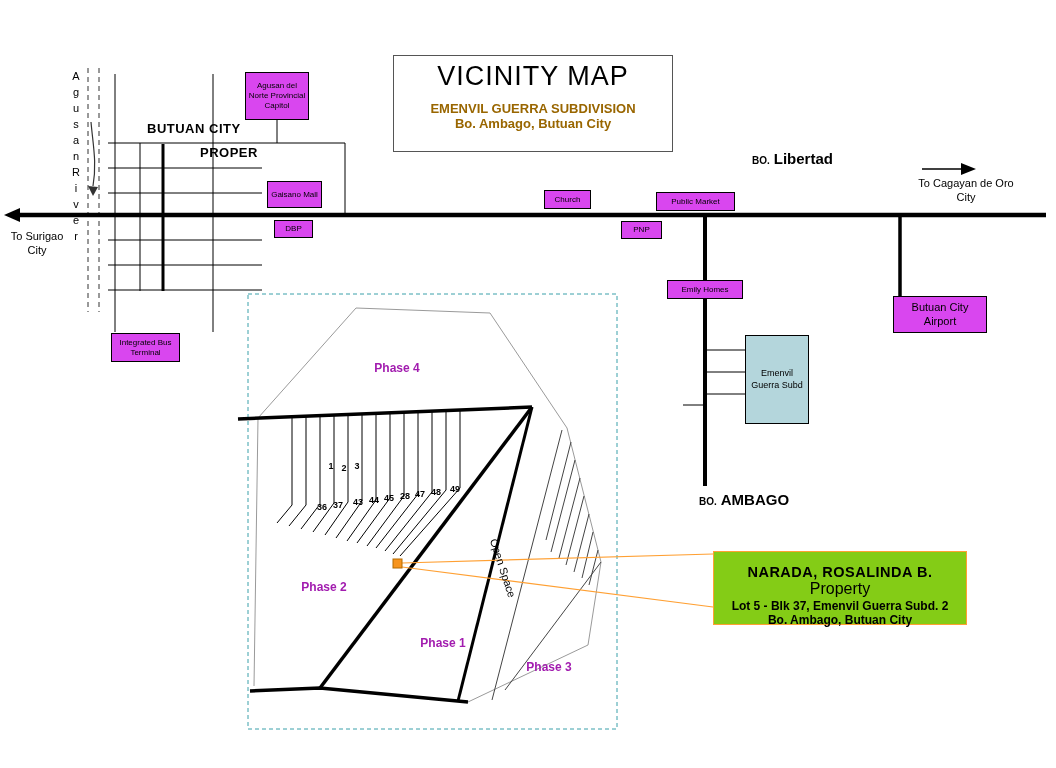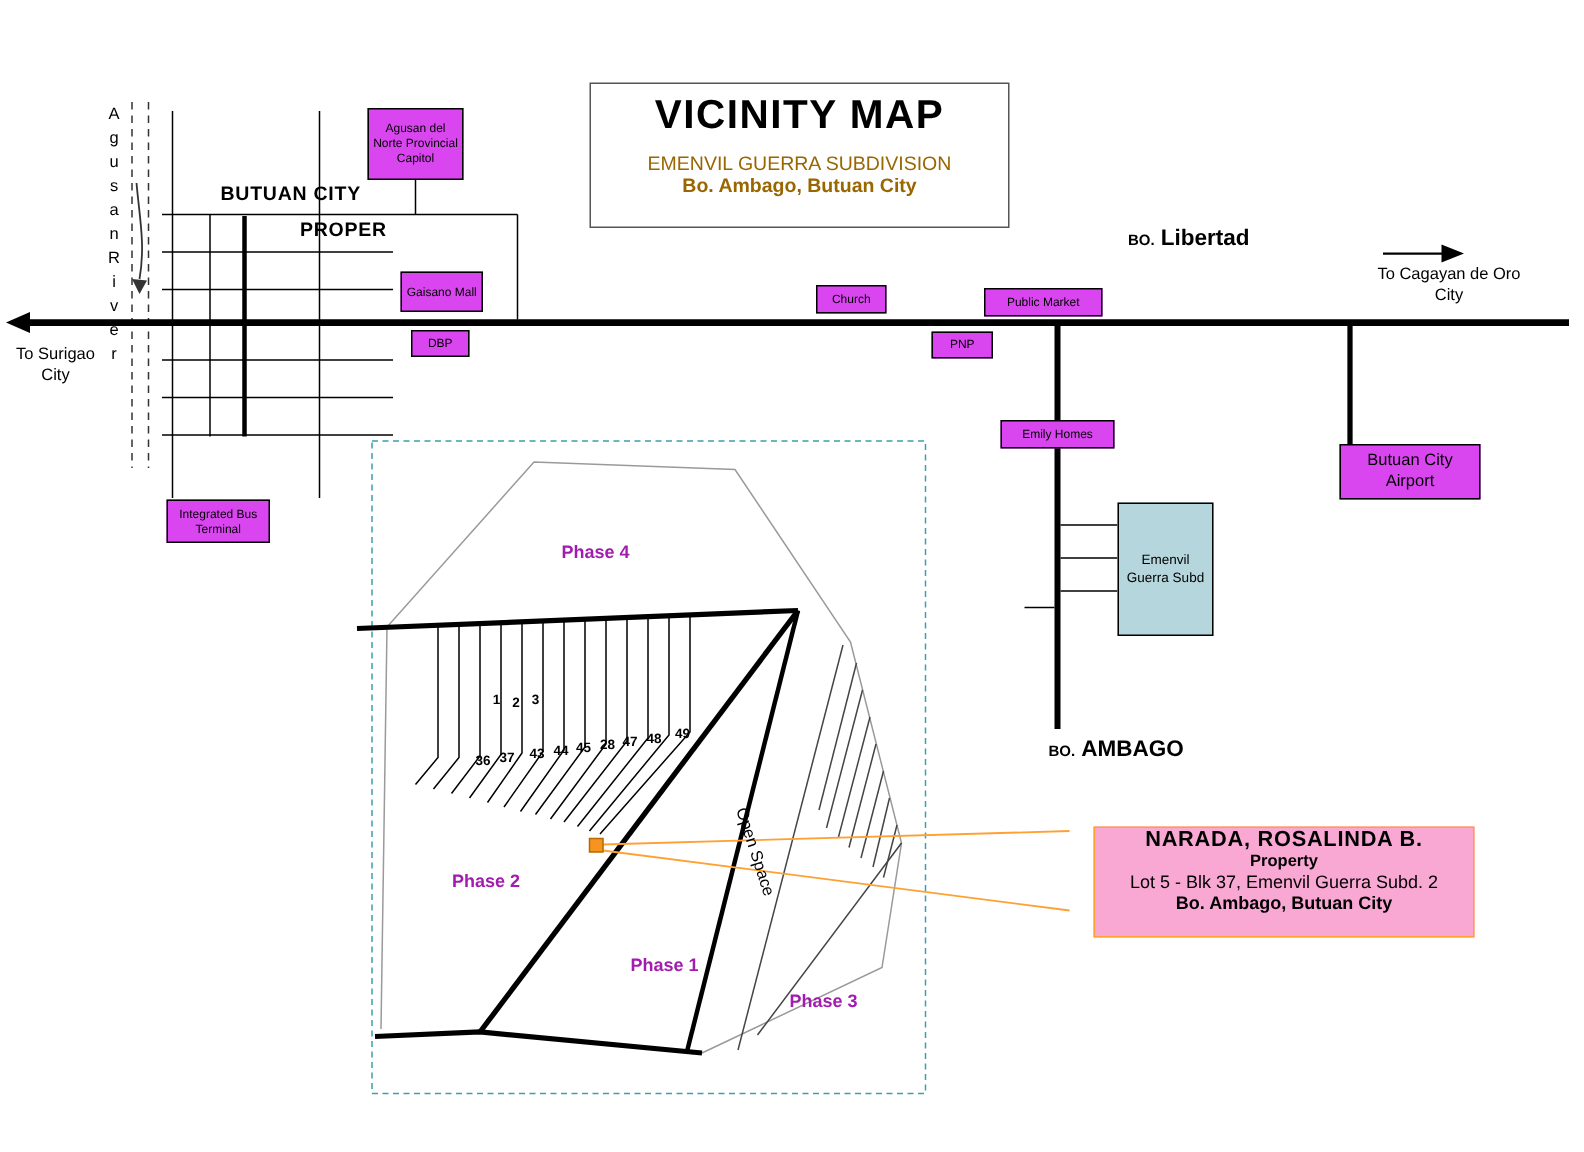--- a/index.html
+++ b/index.html
@@ -4,23 +4,23 @@
 <style>
   * { margin:0; padding:0; box-sizing:border-box; }
   html,body { background:#ffffff; }
   body { font-family:"Liberation Sans", sans-serif; color:#000; }
   .stage { position:relative; width:1056px; height:768px; background:#fff; overflow:hidden; }
   .stage > svg { position:absolute; left:0; top:0; }
 
   
   .title-box { position:absolute; left:393px; top:55px; width:280px; height:97px;
                background:#fff; border:1px solid #555; text-align:center; }
-  .t-main { font-size:27px; font-weight:700; letter-spacing:1px; padding-top:5px; }
+  .t-main { font-size:27px; font-weight:400; letter-spacing:1px; padding-top:5px; }
   .t-note { font-size:12px; }
-  .t-sub  { font-size:13px; font-weight:400; color:#996600; margin-top:9px; }
+  .t-sub  { font-size:13px; font-weight:700; color:#996600; margin-top:9px; }
   .t-loc  { font-size:13px; font-weight:700; color:#996600; }
 
   
   .lmbox { position:absolute; background:#d946ef; border:1px solid #000; display:flex;
            align-items:center; justify-content:center; text-align:center;
            font-size:8px; line-height:1.25; padding:1px 2px; }
 
   
   .bold-label { position:absolute; font-weight:700; font-size:13px; letter-spacing:.5px; white-space:nowrap; }
   .dir-label  { position:absolute; font-size:11px; text-align:center; line-height:1.25; }
@@ -34,24 +34,24 @@
   
   .phase { position:absolute; transform:translate(-50%,-50%); color:#a21caf;
            font-weight:700; font-size:12px; white-space:nowrap; }
   .openspace { position:absolute; transform:translate(-50%,-50%) rotate(72deg);
                font-size:11px; white-space:nowrap; }
   .lotnum { position:absolute; transform:translate(-50%,-50%); font-size:9px;
             font-weight:700; white-space:nowrap; }
 
   
   .info-box { position:absolute; left:713px; top:551px; width:254px; height:74px;
-              background:#f9a8d4; border:1px solid #FFA033; text-align:center; padding-top:0;margin-left:16px; }
+              background:#84cc16; border:1px solid #FFA033; text-align:center; padding-top:12px; }
   .ib-owner { font-size:14.5px; font-weight:700; letter-spacing:.5px; }
-  .ib-type  { font-size:11px; font-weight:700; }
-  .ib-lot   { font-size:12px; font-weight:400; margin-top:1px; }
+  .ib-type  { font-size:16px; font-weight:400; }
+  .ib-lot   { font-size:12px; font-weight:700; margin-top:1px; }
   .ib-addr  { font-size:12px; font-weight:700; }
 </style>
 </head>
 <body>
 
 <div class="stage">
 
   <svg width="1056" height="768" viewBox="0 0 1056 768">
 
     <g stroke="#333" stroke-width="1" stroke-dasharray="5,4" fill="none">

